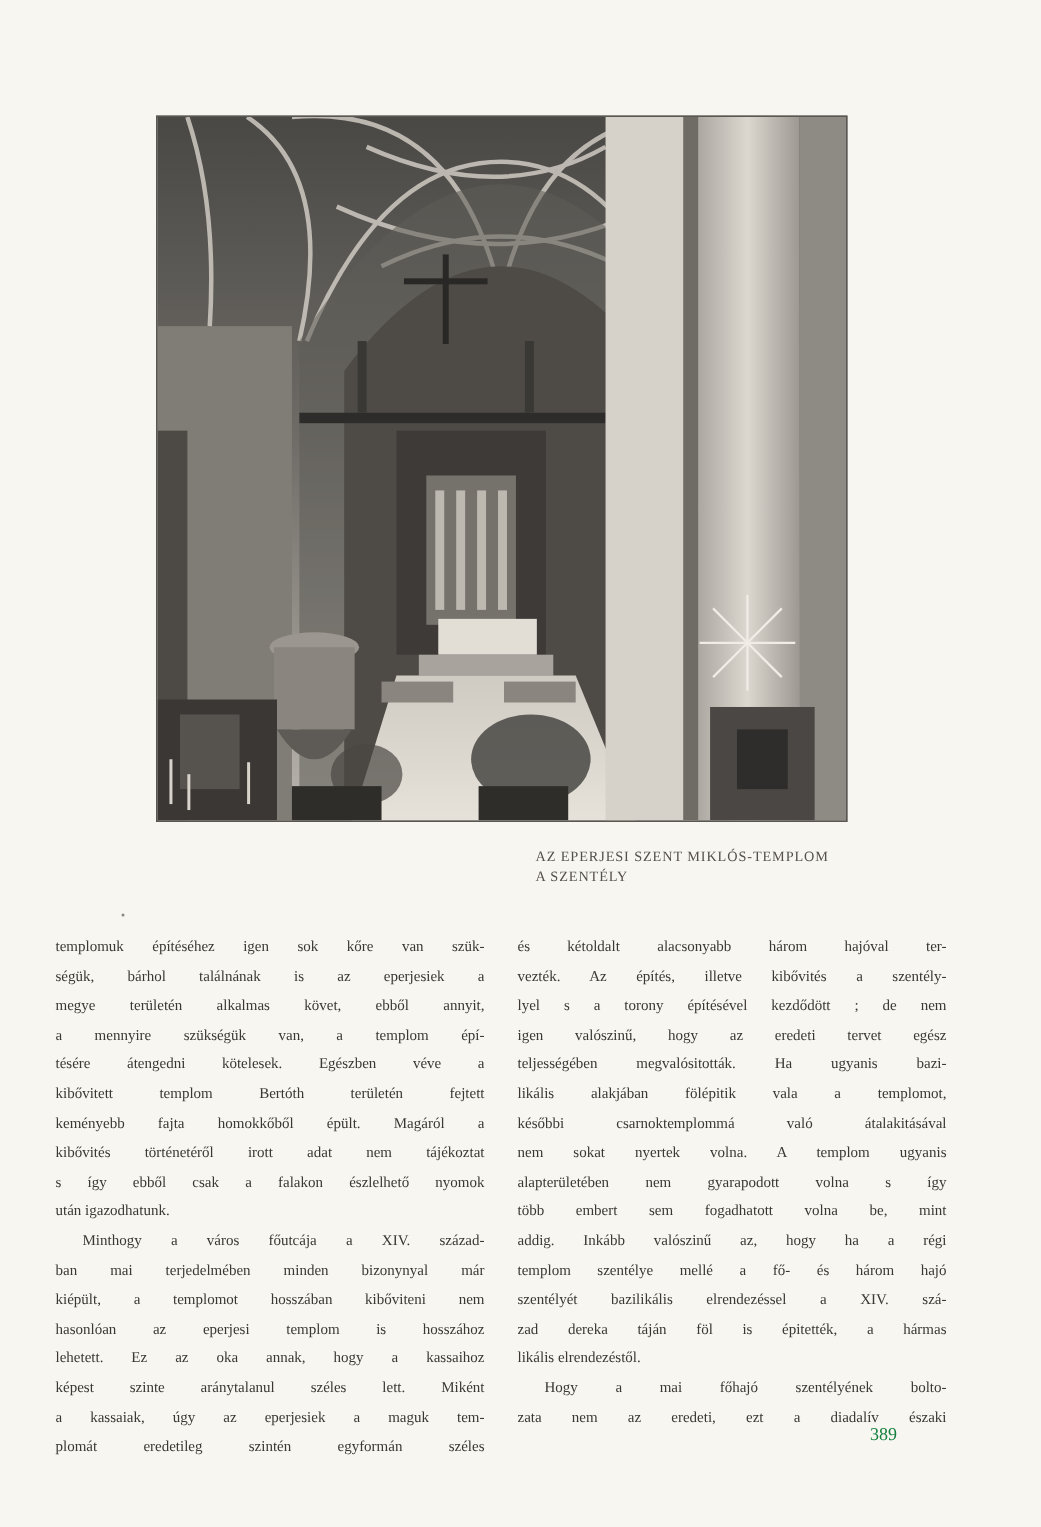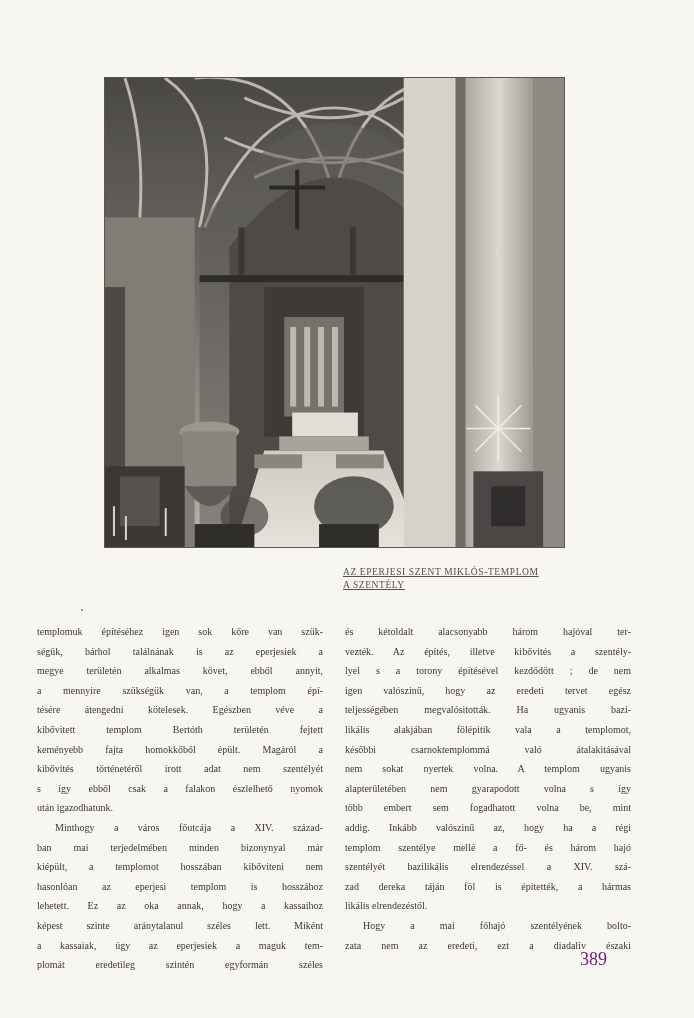--- a/index.html
+++ b/index.html
@@ -16,27 +16,26 @@
     left: 104px; top: 77px;
     width: 461px; height: 471px;
     border: 1px solid #5a5753;
     box-sizing: border-box;
     overflow: hidden;
     background: #8d8a85;
   }
   .photo svg { display: block; width: 100%; height: 100%; }
   .caption {
     position: absolute;
-    left: 343px; top: 566px;
+    left: 357px; top: 566px;
     font-size: 9.5px;
     letter-spacing: 0.6px;
     line-height: 13px;
     color: #555049;
     text-transform: uppercase;
-    text-decoration: underline;
   }
   .caption div { white-space: nowrap; }
   .speck {
     position: absolute; left: 81px; top: 609px;
     width: 2px; height: 2px; background: #8a857e; border-radius: 50%;
   }
   .col {
     position: absolute;
     top: 622px;
     width: 286px;
@@ -51,22 +50,22 @@
     display: block;
     white-space: nowrap;
     text-align-last: justify;
     text-align: justify;
   }
   .col .line.last { text-align-last: left; }
   .col .line.indent { text-indent: 18px; }
   .page-number {
     position: absolute;
     left: 580px; top: 949px;
-    font-size: 18px;
-    color: #701a75;
+    font-size: 12px;
+    color: #15803d;
   }
 </style>
 </head>
 <body>
 
 <div class="photo">
   <svg viewBox="0 0 461 471" preserveAspectRatio="none">
     <defs>
       <linearGradient id="nave" x1="0" y1="0" x2="0" y2="1">
         <stop offset="0" stop-color="#4a4845"></stop>
@@ -172,21 +171,21 @@
 <div class="speck"></div>
 
 <div class="col left">
   <span class="line">templomuk építéséhez igen sok kőre van szük-</span>
   <span class="line">ségük, bárhol találnának is az eperjesiek a</span>
   <span class="line">megye területén alkalmas követ, ebből annyit,</span>
   <span class="line">a mennyire szükségük van, a templom épí-</span>
   <span class="line">tésére átengedni kötelesek. Egészben véve a</span>
   <span class="line">kibővitett templom Bertóth területén fejtett</span>
   <span class="line">keményebb fajta homokkőből épült. Magáról a</span>
-  <span class="line">kibővités történetéről irott adat nem szentélyét</span>
+  <span class="line">kibővités történetéről irott adat nem tájékoztat</span>
   <span class="line">s így ebből csak a falakon észlelhető nyomok</span>
   <span class="line last">után igazodhatunk.</span>
   <span class="line indent">Minthogy a város főutcája a XIV. század-</span>
   <span class="line">ban mai terjedelmében minden bizonynyal már</span>
   <span class="line">kiépült, a templomot hosszában kibőviteni nem</span>
   <span class="line">hasonlóan az eperjesi templom is hosszához</span>
   <span class="line">lehetett. Ez az oka annak, hogy a kassaihoz</span>
   <span class="line">képest szinte aránytalanul széles lett. Miként</span>
   <span class="line">a kassaiak, úgy az eperjesiek a maguk tem-</span>
   <span class="line">plomát eredetileg szintén egyformán széles</span>

